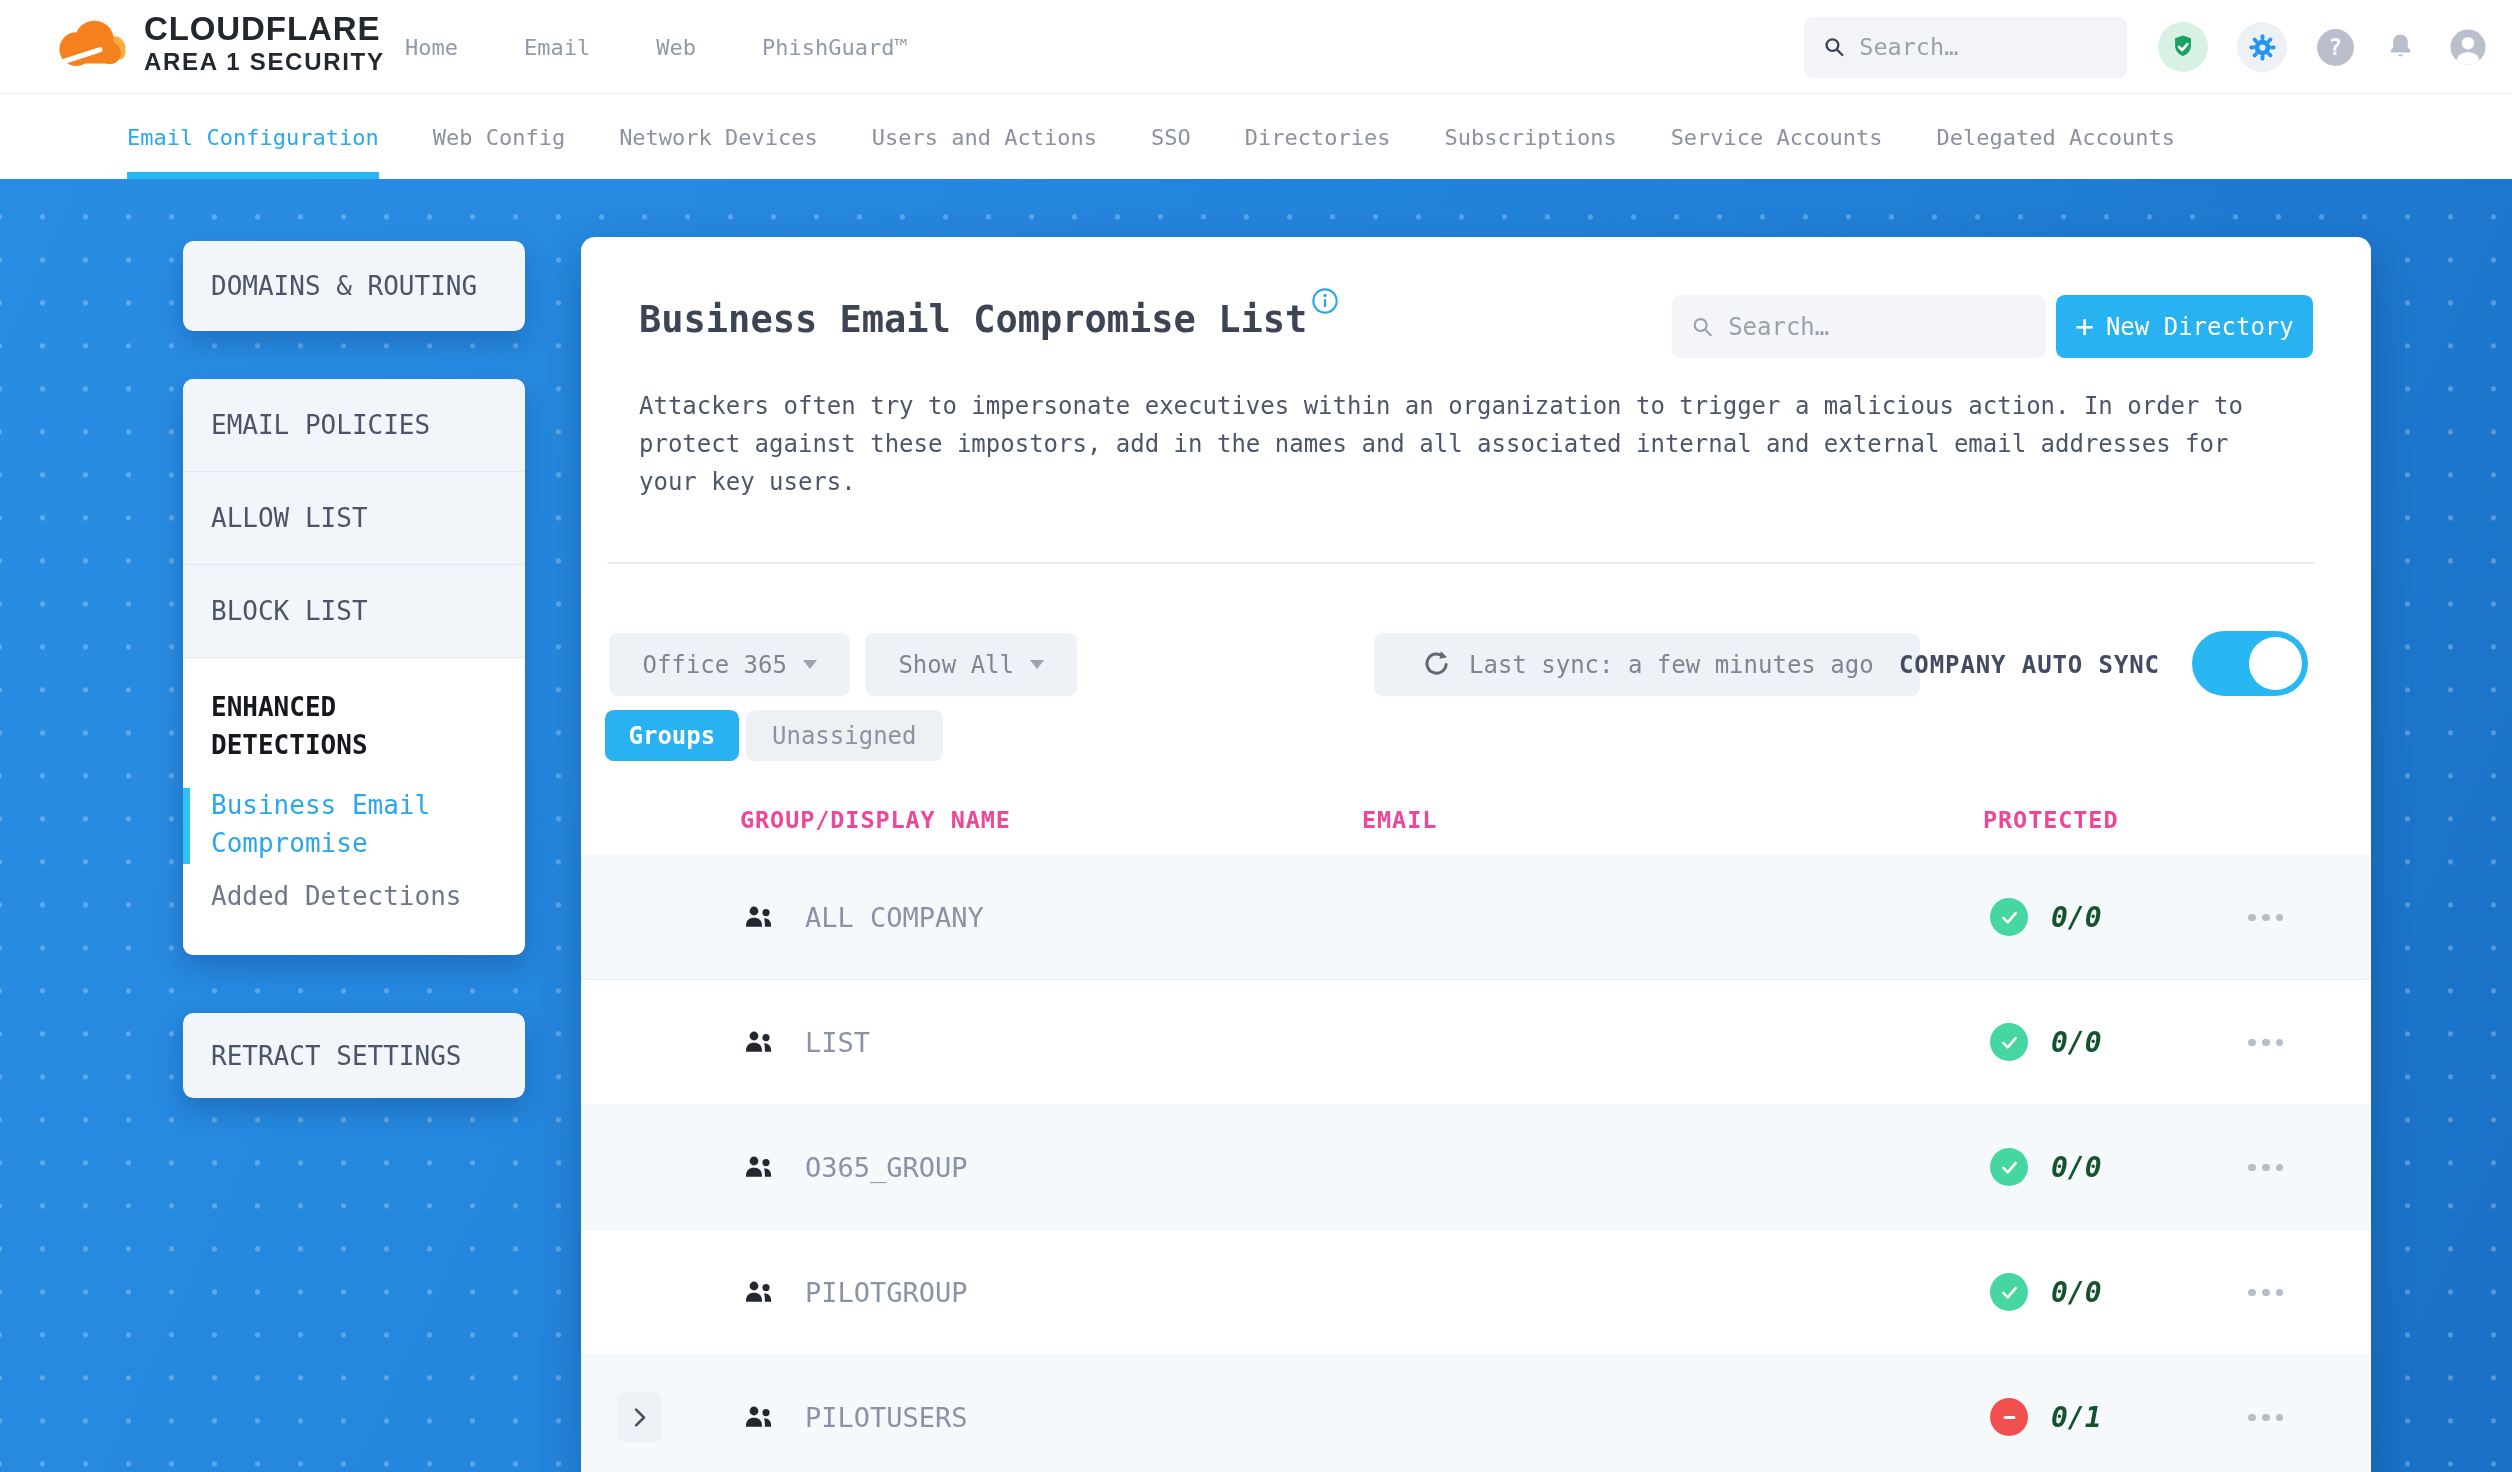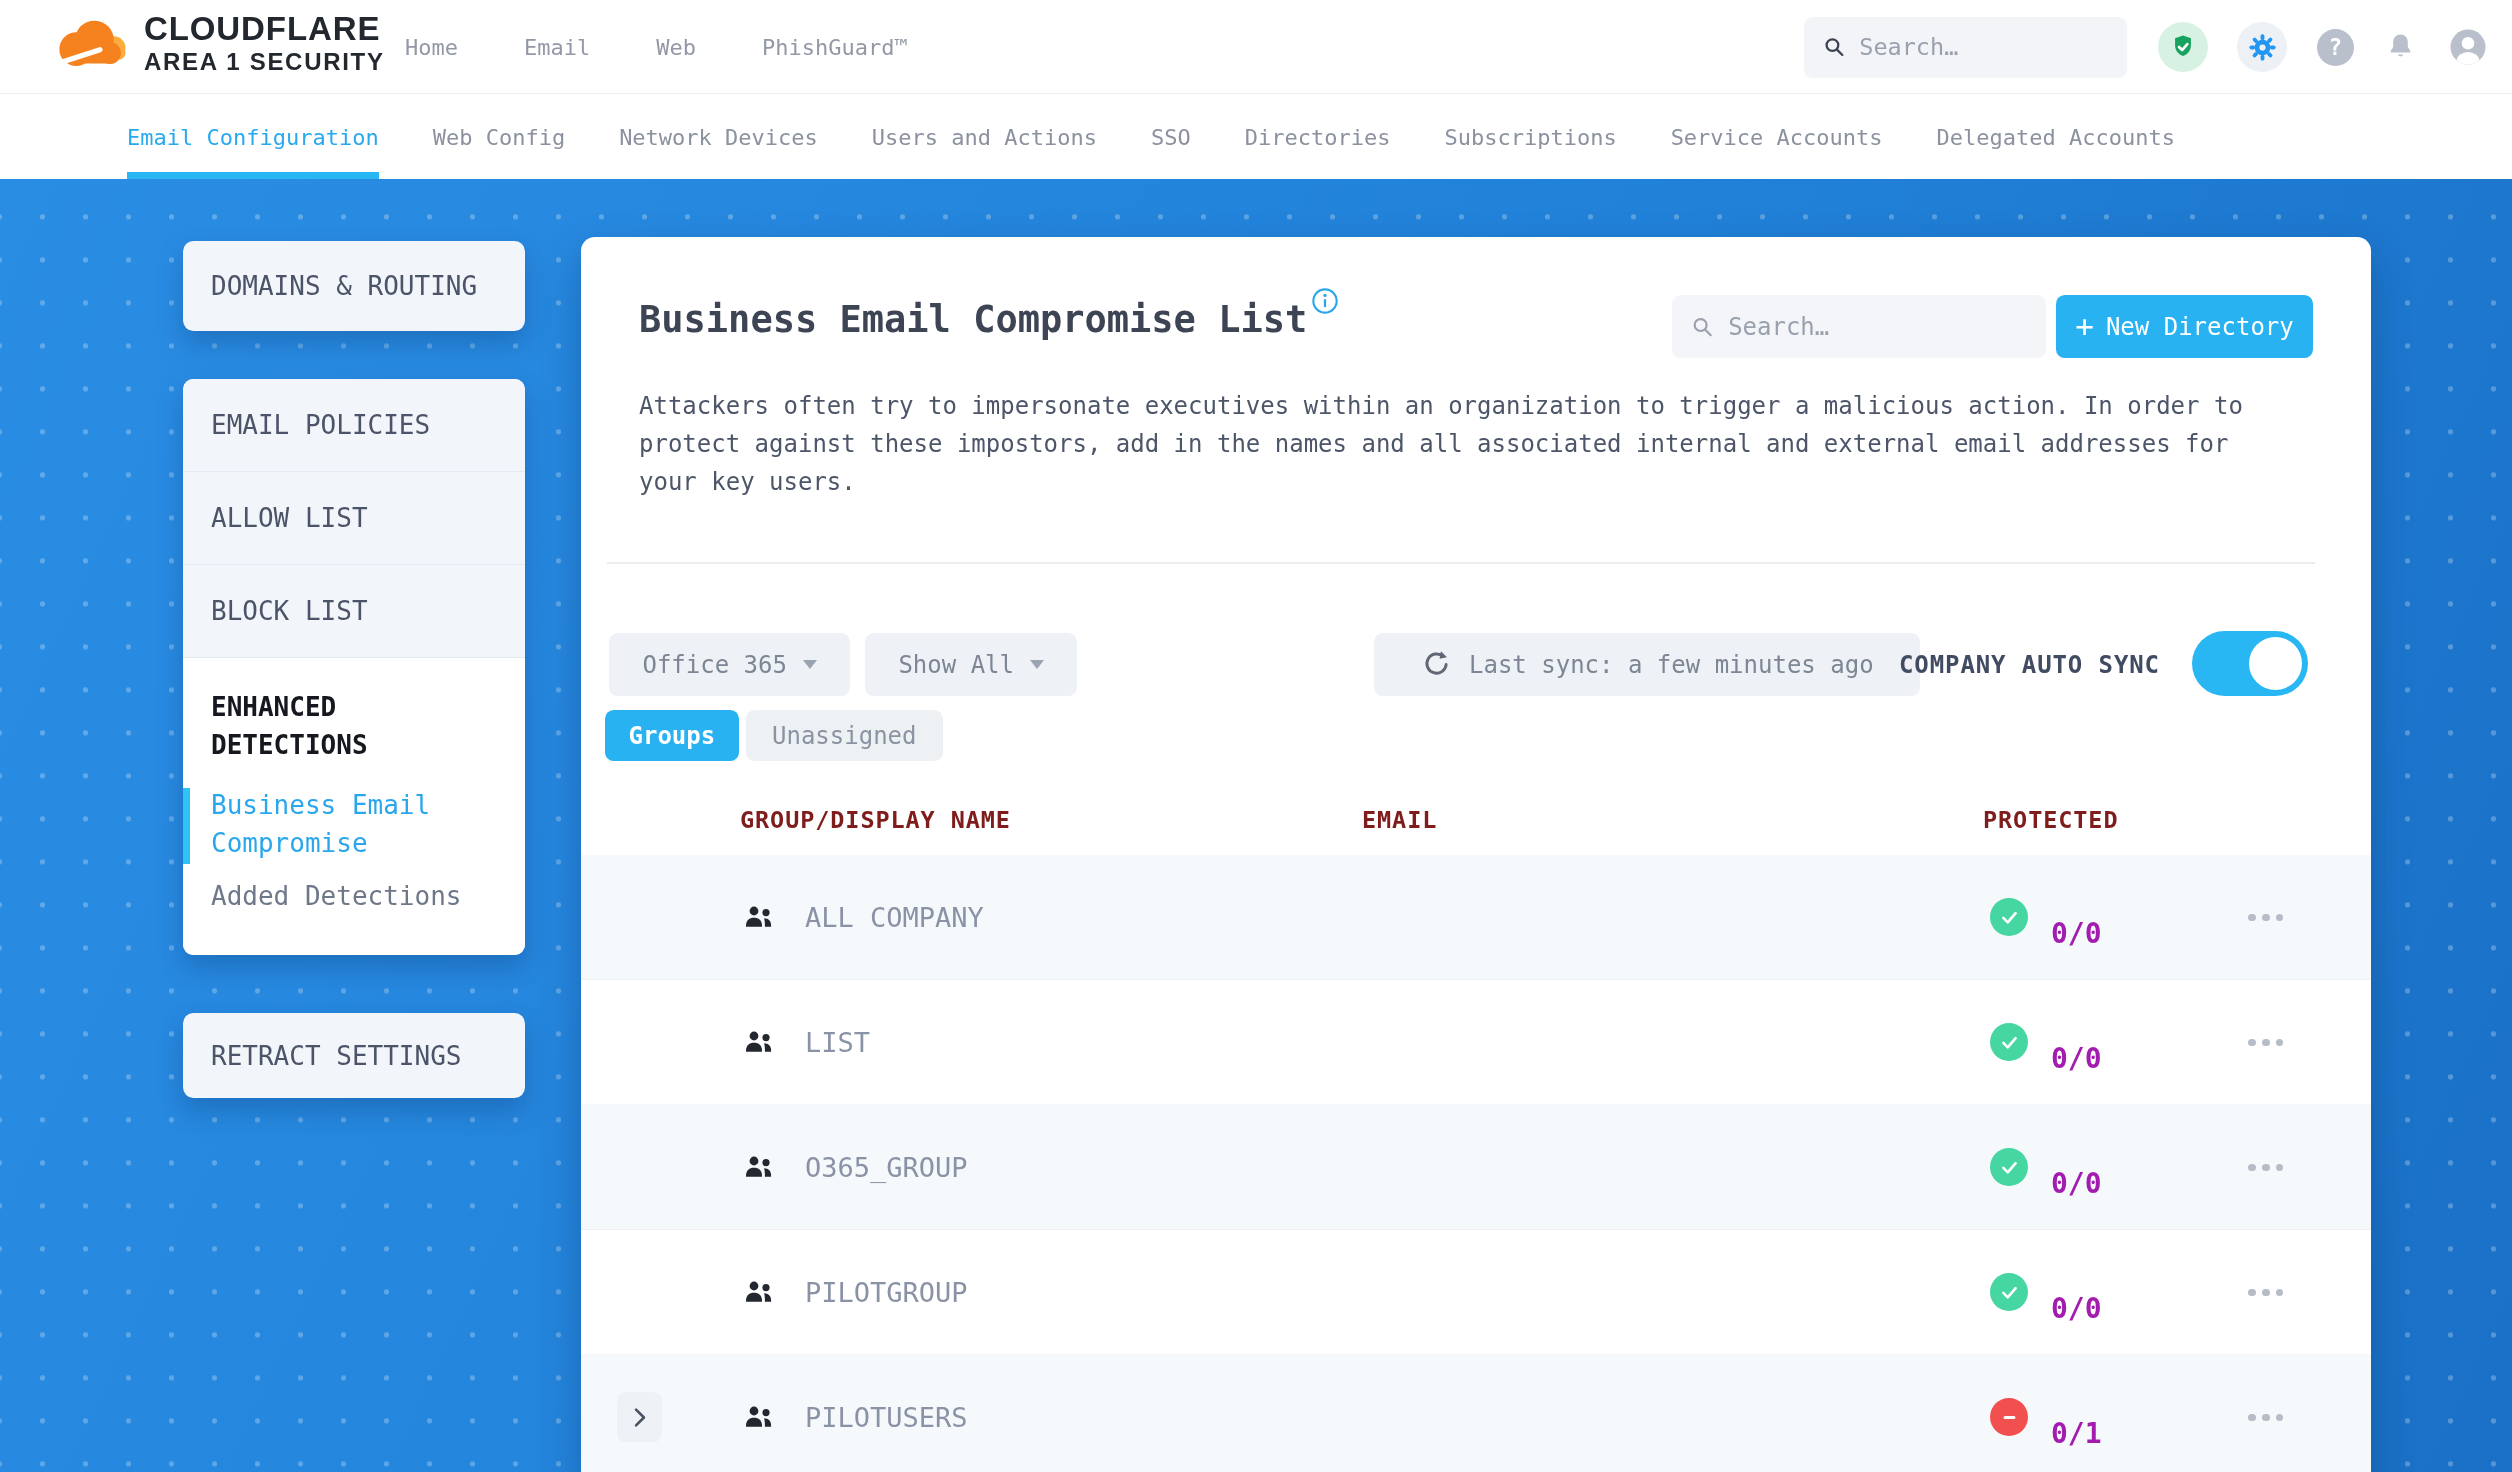--- a/index.html
+++ b/index.html
@@ -89,36 +89,36 @@
   .toggle { position:absolute; left:1611px; top:394px; width:116px; height:65px; border-radius:33px;
             background:#29b7f3; cursor:pointer; }
   .toggle-knob { position:absolute; left:57px; top:6px; width:53px; height:53px; border-radius:50%; background:#fff; }
 
   .pill { position:absolute; top:473px; height:51px; border-radius:8.7px; display:flex; align-items:center;
           font-size:24px; cursor:pointer; }
   .pill-groups { left:24px; padding:0 23.5px; background:#29b2f2; color:#fff; font-weight:bold; }
   .pill-unassigned { left:165px; padding:0 26px; background:#eef1f4; color:#8a93a2; }
 
   .thead { position:absolute; top:569px; left:0; width:100%; height:49px; }
-  .th { position:absolute; font-size:23.5px; font-weight:bold; color:#7f1d1d; letter-spacing:0.9px; }
+  .th { position:absolute; font-size:23.5px; font-weight:bold; color:#ec4899; letter-spacing:0.9px; }
   .th-name { left:159px; } .th-email { left:781px; } .th-protected { left:1402px; }
 
   .rows { position:absolute; top:618px; left:0; width:100%; }
   .row { position:relative; width:100%; height:125px; border-bottom:0.9px solid rgba(20,40,80,.04); }
   .row.odd { background:#f6f9fc; } .row.even { background:#fff; }
   .expander { position:absolute; left:36px; top:37px; width:45px; height:50px; background:#eef1f5;
               border-radius:8.7px; display:flex; align-items:center; justify-content:center; cursor:pointer; }
   .row-people { position:absolute; left:162px; top:49px; }
   .row-name { position:absolute; left:224px; top:0; height:125px; display:flex; align-items:center;
               font-size:27px; color:#8a93a6; }
   .badge { position:absolute; left:1409px; top:43px; width:38px; height:38px; border-radius:50%;
            display:flex; align-items:center; justify-content:center; }
   .badge-ok { background:#45d6a2; } .badge-bad { background:#f1504e; }
-  .row-count { position:absolute; left:1470px; top:16px; height:125px; display:flex; align-items:center;
-               font-size:28px; font-weight:600; color:#a21caf; }
+  .row-count { position:absolute; left:1470px; top:0; height:125px; display:flex; align-items:center;
+               font-size:28px; font-weight:600; color:#14532d;font-style:italic; }
   .dots-menu { position:absolute; left:1667px; top:0; height:125px; display:flex; align-items:center;
                gap:6px; cursor:pointer; }
   .dots-menu i { width:7.8px; height:7.8px; border-radius:50%; background:#b7bdc7; }
 </style>
 </head>
 <body>
 
 <header class="topbar">
   <div class="logo">
     <svg width="83" height="66" viewBox="0 0 64 46">

